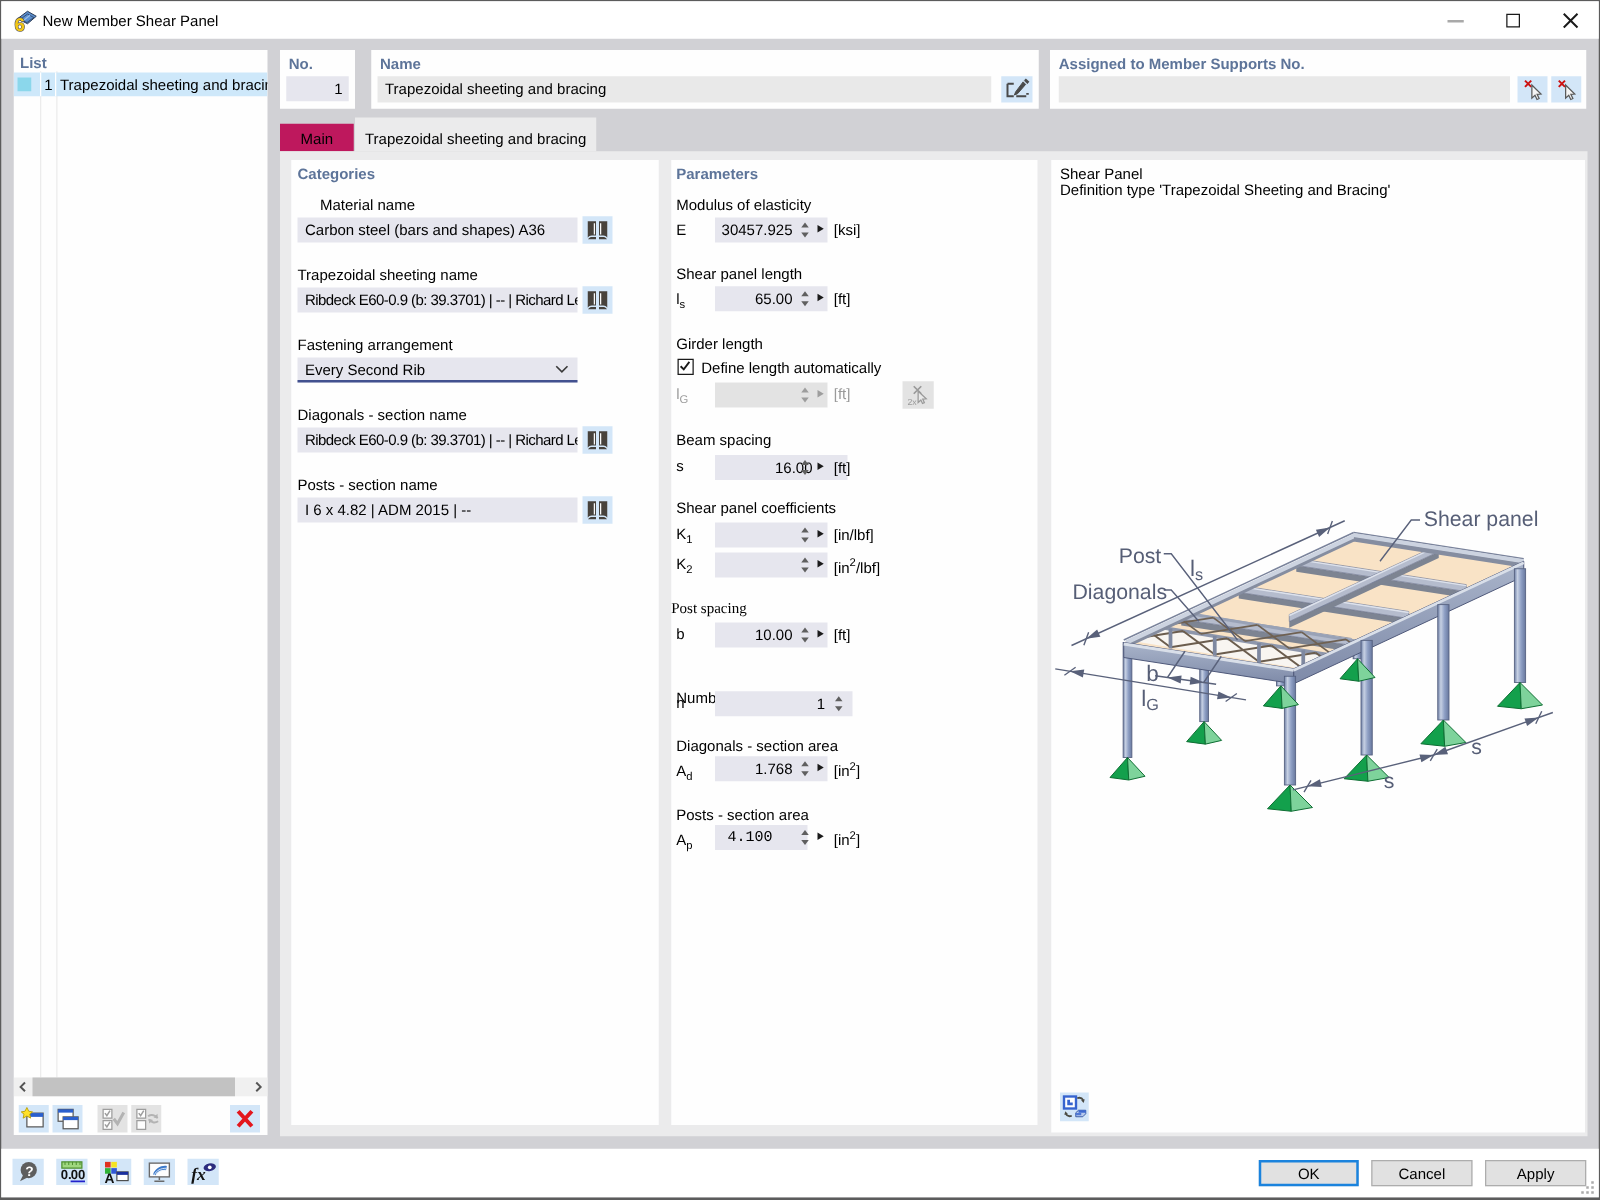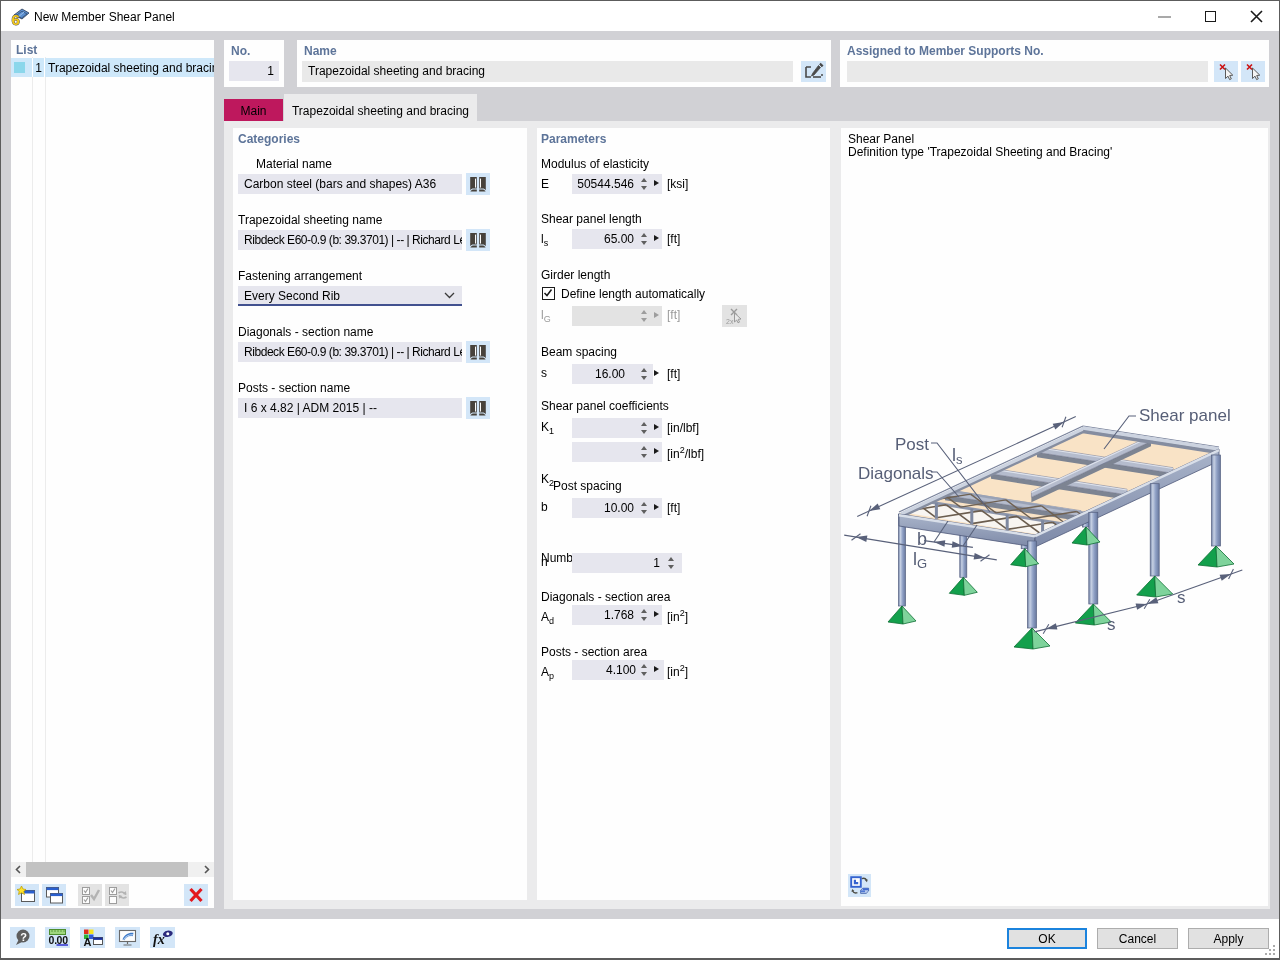--- a/index.html
+++ b/index.html
@@ -216,21 +216,21 @@
 <path d="M9.5 5.6 L9.5 14.6 M14.5 5.6 L14.5 14.6" stroke="#fafafa" stroke-width="1"></path>
 </svg>
     </div>
 </div>
 
 <div class="panel" id="parpanel" style="left:537px;top:128px;width:293px;height:772px;">
   <div class="hdr" style="left:4px;top:4px;">Parameters</div>
 
   <div class="lbl" style="left:4px;top:29px;">Modulus of elasticity</div>
   <div class="lbl" style="left:4px;top:49px;">E</div>
-  <div class="field num" style="left:35px;top:46px;width:90px;height:20px;padding:3px 28px 0 0;">50544.546</div>
+  <div class="field num" style="left:35px;top:46px;width:90px;height:20px;padding:3px 28px 0 0;">30457.925</div>
   <div class="spin-up" style="left:104px;top:50px;"></div>
   <div class="spin-dn" style="left:104px;top:58px;"></div>
   <div class="tri-r" style="left:117px;top:52px;"></div>
   <div class="unit" style="left:130px;top:49px;">[ksi]</div>
 
   <div class="lbl" style="left:4px;top:84px;">Shear panel length</div>
   <div class="lbl" style="left:4px;top:104px;">l<sub class="sm">s</sub></div>
   <div class="field num" style="left:35px;top:101px;width:90px;height:20px;padding:3px 28px 0 0;">65.00</div>
   <div class="spin-up" style="left:104px;top:105px;"></div>
   <div class="spin-dn" style="left:104px;top:113px;"></div>
@@ -253,41 +253,41 @@
   <div class="disbtn" id="btn2x" style="left:185px;top:177px;width:25px;height:22px;">
       <svg width="25" height="22" viewBox="0 0 25 22" style="position:absolute;left:0;top:0">
 <path d="M9 4 L15 10 M15 4 L9 10" stroke="#9a9a9a" stroke-width="1.4"></path>
 <path d="M12.5 8 L12.5 17 L14.7 15 L16 17.8 L17.5 17.1 L16.2 14.3 L19 14 Z" fill="#e9e9e9" stroke="#9a9a9a" stroke-width="1"></path>
 <text x="4" y="19" font-size="7" fill="#9a9a9a" font-family="Liberation Sans">2x</text>
 </svg>
     </div>
 
   <div class="lbl" style="left:4px;top:217px;">Beam spacing</div>
   <div class="lbl" style="left:4px;top:238px;">s</div>
-  <div class="field num" style="left:35px;top:236px;width:81px;height:20px;padding:3px 28px 0 0;">16.00</div>
+  <div class="field num" style="left:35px;top:236px;width:106px;height:20px;padding:3px 28px 0 0;">16.00</div>
   <div class="spin-up" style="left:104px;top:240px;"></div>
   <div class="spin-dn" style="left:104px;top:248px;"></div>
   <div class="tri-r" style="left:117px;top:242px;"></div>
   <div class="unit" style="left:130px;top:239px;">[ft]</div>
 
   <div class="lbl" style="left:4px;top:271px;">Shear panel coefficients</div>
   <div class="lbl" style="left:4px;top:292px;">K<sub class="sm">1</sub></div>
   <div class="field" style="left:35px;top:290px;width:90px;height:20px;"></div>
   <div class="spin-up" style="left:104px;top:294px;"></div>
   <div class="spin-dn" style="left:104px;top:302px;"></div>
   <div class="tri-r" style="left:117px;top:296px;"></div>
   <div class="unit" style="left:130px;top:293px;">[in/lbf]</div>
-  <div class="lbl" style="left:4px;top:316px;margin-top:28px;">K<sub class="sm">2</sub></div>
+  <div class="lbl" style="left:4px;top:316px;">K<sub class="sm">2</sub></div>
   <div class="field" style="left:35px;top:314px;width:90px;height:20px;"></div>
   <div class="spin-up" style="left:104px;top:318px;"></div>
   <div class="spin-dn" style="left:104px;top:326px;"></div>
   <div class="tri-r" style="left:117px;top:320px;"></div>
   <div class="unit" style="left:130px;top:317px;">[in<sup style="font-size:9px">2</sup>/lbf]</div>
 
-  <div class="lbl" style="left:16px;top:351px;">Post spacing</div>
+  <div class="lbl" style="left:0;top:351px;font-family:Liberation Serif, serif;">Post spacing</div>
   <div class="lbl" style="left:4px;top:372px;">b</div>
   <div class="field num" style="left:35px;top:370px;width:90px;height:20px;padding:3px 28px 0 0;">10.00</div>
   <div class="spin-up" style="left:104px;top:374px;"></div>
   <div class="spin-dn" style="left:104px;top:382px;"></div>
   <div class="tri-r" style="left:117px;top:376px;"></div>
   <div class="unit" style="left:130px;top:373px;">[ft]</div>
 
   <div class="lbl" style="left:4px;top:406px;margin-top:17px;">Number of bracings</div>
   <div class="lbl" style="left:4px;top:427px;">n</div>
   <div class="field num" style="left:35px;top:425px;width:110px;height:20px;padding:3px 22px 0 0;">1</div>
@@ -297,21 +297,21 @@
   <div class="lbl" style="left:4px;top:462px;">Diagonals - section area</div>
   <div class="lbl" style="left:4px;top:482px;">A<sub class="sm">d</sub></div>
   <div class="field num" style="left:35px;top:477px;width:90px;height:20px;padding:3px 28px 0 0;">1.768</div>
   <div class="spin-up" style="left:104px;top:481px;"></div>
   <div class="spin-dn" style="left:104px;top:489px;"></div>
   <div class="tri-r" style="left:117px;top:483px;"></div>
   <div class="unit" style="left:130px;top:480px;">[in<sup style="font-size:9px">2</sup>]</div>
 
   <div class="lbl" style="left:4px;top:517px;">Posts - section area</div>
   <div class="lbl" style="left:4px;top:537px;">A<sub class="sm">p</sub></div>
-  <div class="field num" style="left:35px;top:532px;width:92px;height:20px;padding:3px 28px 0 0;">4.100</div>
+  <div class="field num" style="left:35px;top:532px;width:74px;height:20px;padding:3px 28px 0 0;font-family:Liberation Mono, monospace;">4.100</div>
   <div class="spin-up" style="left:104px;top:536px;"></div>
   <div class="spin-dn" style="left:104px;top:544px;"></div>
   <div class="tri-r" style="left:117px;top:538px;"></div>
   <div class="unit" style="left:130px;top:535px;">[in<sup style="font-size:9px">2</sup>]</div>
 </div>
 
 <div class="panel" id="prevpanel" style="left:841px;top:128px;width:427px;height:778px;">
   <div class="lbl" style="left:7px;top:4px;">Shear Panel</div>
   <div class="lbl" style="left:7px;top:17px;">Definition type 'Trapezoidal Sheeting and Bracing'</div>
 <svg style="position:absolute;left:0;top:0" width="427" height="778" viewBox="841 128 427 778">

